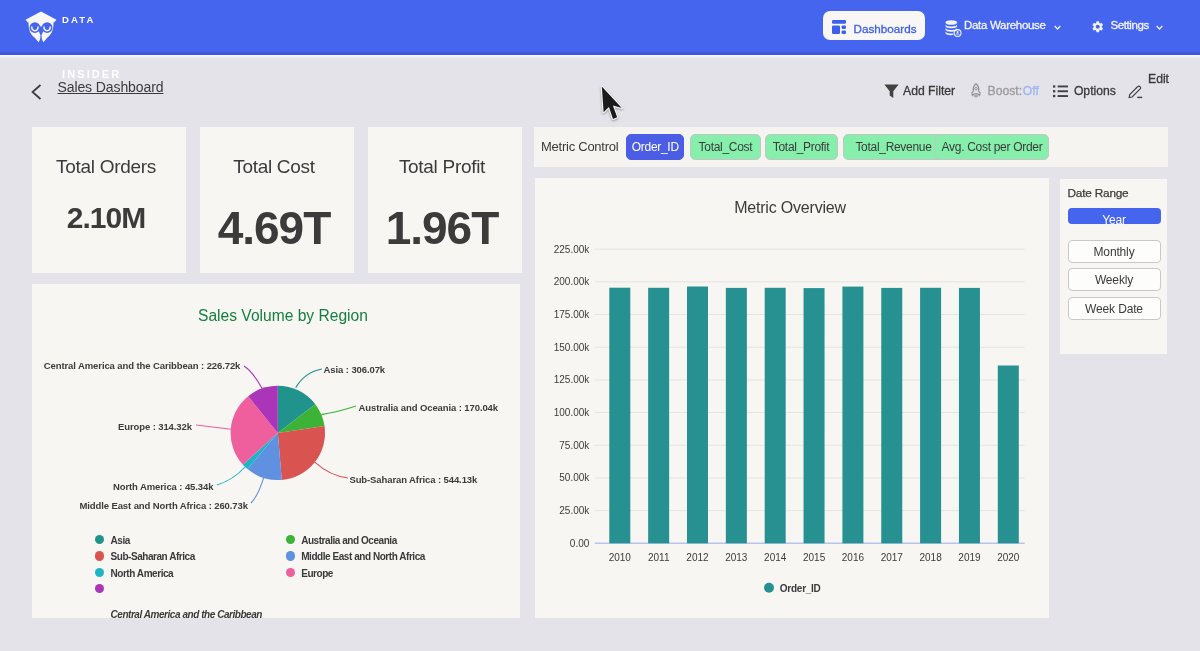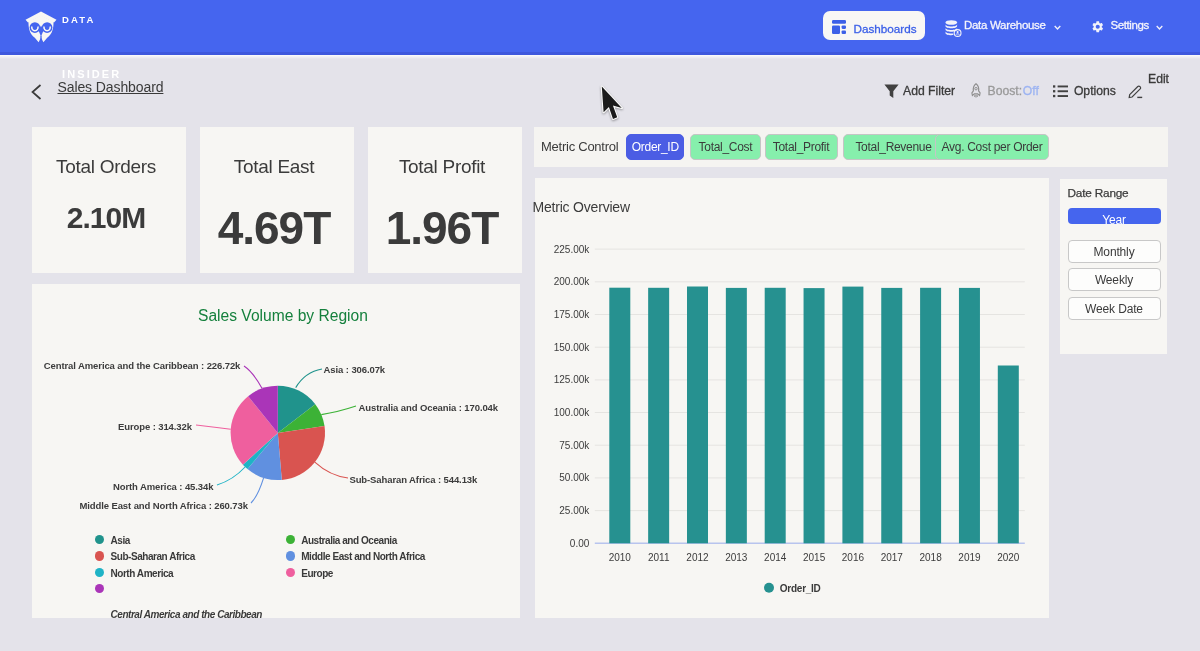--- a/index.html
+++ b/index.html
@@ -94,21 +94,21 @@
 <svg class="abs" style="left:1128px;top:83.5px;" width="15" height="15" viewBox="0 0 15 15">
   <path d="M1.7 10.6 L9.8 2.5 A1.4 1.4 0 0 1 11.8 2.5 L12.2 2.9 A1.4 1.4 0 0 1 12.2 4.9 L4.1 13 L1.2 13.5 Z" fill="none" stroke="#414141" stroke-width="1.2"></path>
   <path d="M9.3 13.4 L14.2 13.4" stroke="#414141" stroke-width="1.4"></path>
 </svg>
 <div class="abs hbtn" style="left:1148px;top:72px;">Edit</div>
 
 <div class="card" style="left:31.5px;top:126.5px;width:154px;height:146.5px;"></div>
 <div class="card" style="left:199.5px;top:126.5px;width:154px;height:146.5px;"></div>
 <div class="card" style="left:367.5px;top:126.5px;width:154px;height:146.5px;"></div>
 <div class="abs" style="left:29px;top:155.5px;width:154px;text-align:center;color:#3b3b3b;font-size:19px;letter-spacing:-0.3px;">Total Orders</div>
-<div class="abs" style="left:197px;top:155.5px;width:154px;text-align:center;color:#3b3b3b;font-size:19px;letter-spacing:-0.3px;">Total East</div>
+<div class="abs" style="left:197px;top:155.5px;width:154px;text-align:center;color:#3b3b3b;font-size:19px;letter-spacing:-0.3px;">Total Cost</div>
 <div class="abs" style="left:365px;top:155.5px;width:154px;text-align:center;color:#3b3b3b;font-size:19px;letter-spacing:-0.3px;">Total Profit</div>
 <div class="abs" style="left:29px;top:200.6px;width:154px;text-align:center;color:#3b3b3b;font-size:30px;font-weight:bold;letter-spacing:-1px;">2.10M</div>
 <div class="abs" style="left:197px;top:200.6px;width:154px;text-align:center;color:#3b3b3b;font-size:46px;font-weight:bold;letter-spacing:-1px;">4.69T</div>
 <div class="abs" style="left:365px;top:200.6px;width:154px;text-align:center;color:#3b3b3b;font-size:46px;font-weight:bold;letter-spacing:-1px;">1.96T</div>
 
 <div class="card" style="left:32px;top:284px;width:488px;height:334px;"></div>
 <div class="abs" style="left:198px;top:307px;color:#15803d;font-size:15.6px;white-space:nowrap;">Sales Volume by Region</div>
 <svg class="abs" style="left:32px;top:284px;" width="488" height="334" viewBox="32 284 488 334">
   <path d="M277.8 432.9 L277.80 385.70 A47.2 47.2 0 0 1 315.27 404.19 Z" fill="#20938c"></path>
   <path d="M277.8 432.9 L315.27 404.19 A47.2 47.2 0 0 1 324.51 426.11 Z" fill="#3cb236"></path>
@@ -149,21 +149,21 @@
 
 <div class="abs" style="left:534px;top:127px;width:634px;height:40px;background:#f5f4f1;"></div>
 <div class="abs" style="left:541px;top:139.4px;color:#3b3b3b;font-size:13px;letter-spacing:-0.25px;">Metric Control</div>
 <div class="mbtn" style="left:626.4px;width:57.8px;background:#4b5de4;border-color:#4b5de4;color:#fff;">Order_ID</div>
 <div class="mbtn" style="left:689.7px;width:71.5px;">Total_Cost</div>
 <div class="mbtn" style="left:764.5px;width:73px;">Total_Profit</div>
 <div class="mbtn" style="left:843px;width:101px;">Total_Revenue</div>
 <div class="mbtn" style="left:934.7px;width:114.6px;">Avg. Cost per Order</div>
 
 <div class="card" style="left:534.7px;top:177.7px;width:514.5px;height:440.3px;"></div>
-<div class="abs" style="left:532.5px;top:198.8px;width:515px;text-align:left;color:#3b3b3b;font-size:14px;letter-spacing:-0.2px;">Metric Overview</div>
+<div class="abs" style="left:532.5px;top:198.8px;width:515px;text-align:center;color:#3b3b3b;font-size:16px;letter-spacing:-0.2px;">Metric Overview</div>
 <svg class="abs" style="left:534.7px;top:177.7px;" width="515" height="441" viewBox="534.7 177.7 515 441">
   <line x1="594.5" y1="510.3" x2="1024.5" y2="510.3" stroke="#e5e4e1" stroke-width="1"></line>
   <line x1="594.5" y1="477.6" x2="1024.5" y2="477.6" stroke="#e5e4e1" stroke-width="1"></line>
   <line x1="594.5" y1="444.9" x2="1024.5" y2="444.9" stroke="#e5e4e1" stroke-width="1"></line>
   <line x1="594.5" y1="412.2" x2="1024.5" y2="412.2" stroke="#e5e4e1" stroke-width="1"></line>
   <line x1="594.5" y1="379.6" x2="1024.5" y2="379.6" stroke="#e5e4e1" stroke-width="1"></line>
   <line x1="594.5" y1="346.9" x2="1024.5" y2="346.9" stroke="#e5e4e1" stroke-width="1"></line>
   <line x1="594.5" y1="314.2" x2="1024.5" y2="314.2" stroke="#e5e4e1" stroke-width="1"></line>
   <line x1="594.5" y1="281.5" x2="1024.5" y2="281.5" stroke="#e5e4e1" stroke-width="1"></line>
   <line x1="594.5" y1="248.8" x2="1024.5" y2="248.8" stroke="#e5e4e1" stroke-width="1"></line>

